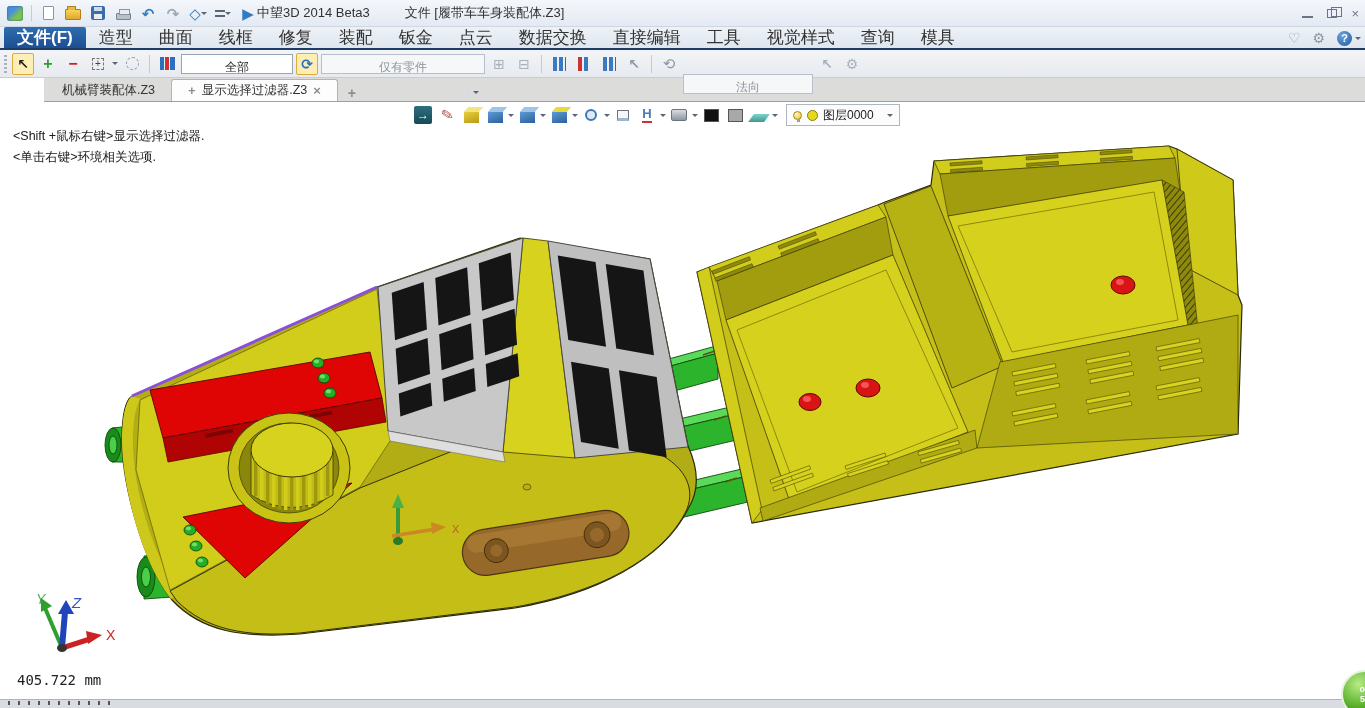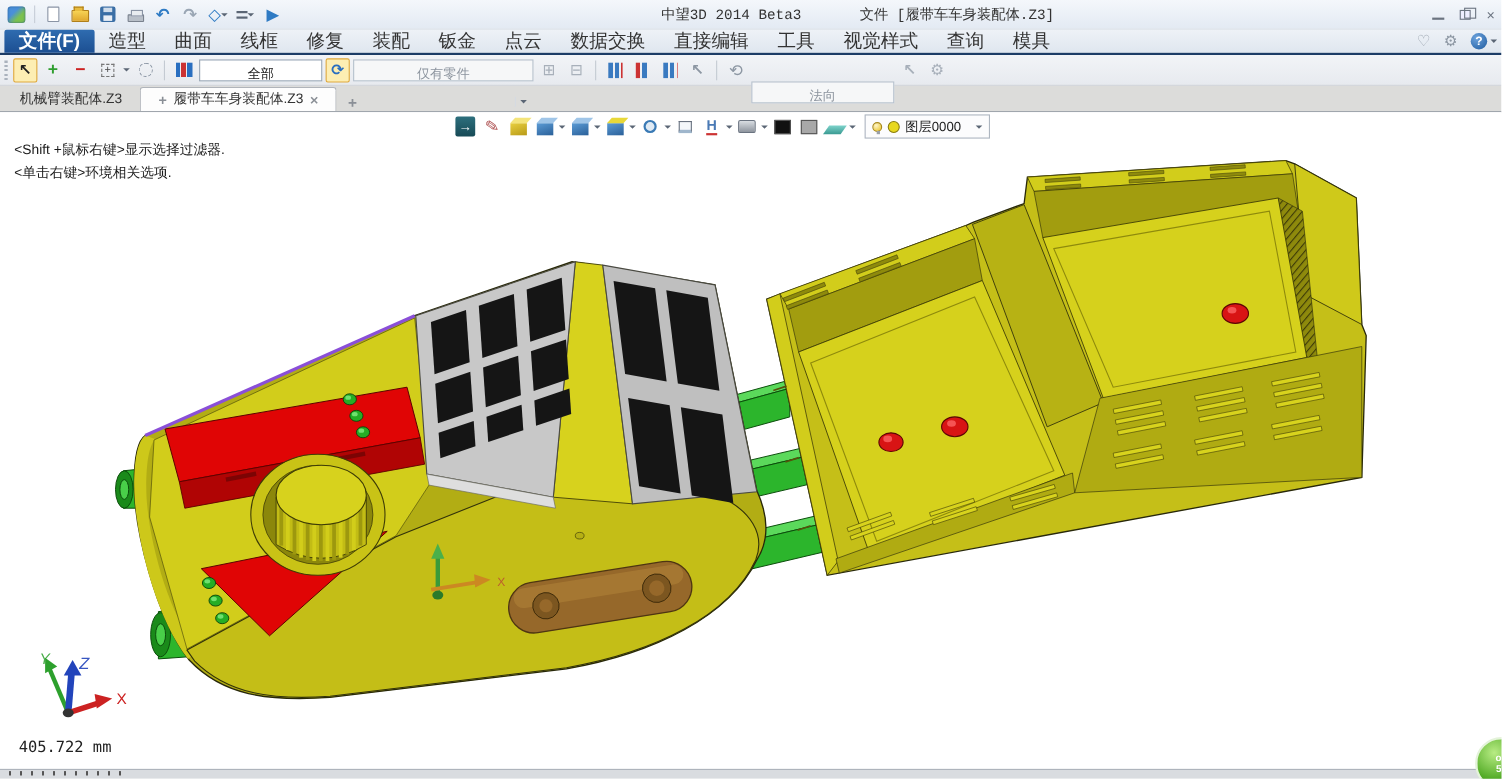--- a/index.html
+++ b/index.html
@@ -18,21 +18,21 @@
   .logo{width:16px;height:15px;border-radius:3px;background:linear-gradient(135deg,#4a90d9 35%,#7cc24e 65%);box-shadow:inset 0 0 2px #1d4f86;}
   .ico-page{width:11px;height:14px;background:#fff;border:1px solid #8a94a5;border-radius:1px;}
   .ico-folder{width:16px;height:11px;background:linear-gradient(#f7d354,#e0a82e);border:1px solid #b07f1a;border-radius:1px;position:relative;margin-top:3px;}
   .ico-folder::before{content:"";position:absolute;top:-4px;left:1px;width:7px;height:3px;background:#e8bc3e;border:1px solid #b07f1a;border-bottom:none;}
   .ico-save{width:14px;height:14px;background:#3a6ea5;border-radius:2px;position:relative;}
   .ico-save::before{content:"";position:absolute;top:1px;left:3px;width:8px;height:4px;background:#cfdcea;}
   .ico-save::after{content:"";position:absolute;bottom:1px;left:3px;width:8px;height:5px;background:#e9eef5;}
   .ico-print{width:15px;height:7px;background:#b8bfc8;border:1px solid #7a828e;border-radius:1px;position:relative;margin-top:6px;}
   .ico-print::before{content:"";position:absolute;top:-5px;left:2px;width:9px;height:4px;background:#e8ecf0;border:1px solid #8a94a5;}
   .eqbars{width:10px;height:7px;border-top:2px solid #5b6675;border-bottom:2px solid #5b6675;}
-  .title-center{flex:1;display:flex;justify-content:center;gap:53px;font-size:13px;color:#333;font-family:Liberation Mono, monospace;}
+  .title-center{flex:1;display:flex;gap:35px;font-size:13px;color:#333;}
   .win-controls{display:flex;gap:14px;align-items:center;color:#6b7480;font-size:13px;}
   .wc-min{width:11px;height:2px;background:#6b7480;margin-top:8px;}
   .wc-restore{width:10px;height:9px;border:1px solid #6b7480;position:relative;background:#eef;}
   .wc-restore::before{content:"";position:absolute;top:-3px;left:3px;width:9px;height:8px;border:1px solid #6b7480;}
 
   
   .menubar{height:23px;background:linear-gradient(#eef2f7,#dfe6ef);display:flex;align-items:flex-end;border-bottom:2px solid #1c3c66;padding:0 4px;}
   .mtab{padding:3px 13px;font-size:17px;color:#333;height:21px;line-height:15px;}
   .mtab.active{background:linear-gradient(#2f6cb0,#1c4f92);color:#fff;border-radius:2px 2px 0 0;font-weight:bold;}
   .menubar .right{margin-left:auto;display:flex;align-items:center;gap:12px;padding-bottom:2px;}
@@ -50,21 +50,21 @@
   .lasso{width:13px;height:13px;border:1.5px dashed #8a95a3;border-radius:50%;}
   .ico-filter{width:15px;height:13px;background:linear-gradient(90deg,#2a6fc0 0 4px,transparent 4px 5px,#cc3333 5px 9px,transparent 9px 10px,#2a6fc0 10px 14px);}
   .ico-list{width:13px;height:14px;background:linear-gradient(90deg,#3a7ac0 0 4px,transparent 4px 6px,#3a7ac0 6px 10px,transparent 10px 12px,#cc3333 12px 13px);}
   .ico-list.red{background:linear-gradient(90deg,#cc3333 0 4px,transparent 4px 6px,#3a7ac0 6px 10px,transparent 10px 13px);}
   .combo{display:flex;align-items:center;border:1px solid #97a5b5;background:#fff;height:20px;padding:4px 5px;font-size:12px;gap:12px;flex-direction:column;}
   .combo .cwrap{margin-left:auto;border-left:1px solid #d4dae2;padding-left:4px;height:100%;display:flex;align-items:center;}
   .combo.disabled{background:#f6f7f8;color:#8c949e;border-color:#b6c0cc;}
   .grayglyph{color:#a8b0ba;font-size:14px;}
 
   
-  .doctabs{height:24px;background:#dcdcda;display:flex;align-items:flex-end;padding-left:2px;border-bottom:1px solid #9aa0a8;}
+  .doctabs{height:24px;background:#dcdcda;display:flex;align-items:flex-end;padding-left:2px;border-bottom:1px solid #9aa0a8;margin-left:44px;}
   .dtab{height:22px;display:flex;align-items:center;gap:6px;padding:0 16px;font-size:12.5px;color:#333;}
   .dtab.active{background:#fdfdfd;border:1px solid #b0b4ba;border-bottom:none;border-radius:3px 3px 0 0;}
   .dtab .mini{color:#8a8f96;font-size:13px;font-weight:bold;}
   .newtab{color:#8a8f96;font-size:14px;font-weight:bold;padding:0 10px;}
 
   
   .viewport{position:relative;height:597px;background:#fff;overflow:hidden;}
   .hints{position:absolute;left:13px;top:24px;font-size:12.5px;color:#1a1a1a;line-height:1.65;}
   .readout{position:absolute;left:17px;top:570px;font-family:"DejaVu Sans Mono","Liberation Mono",monospace;font-size:14px;color:#222;}
   #model-svg{position:absolute;left:0;top:0;}
@@ -243,21 +243,21 @@
       <span class="grayglyph">⚙</span>
     </span>
 </div>
 
 <div class="doctabs">
   <span class="dtab">
     <span>机械臂装配体.Z3</span>
   </span>
   <span class="dtab active">
     <span class="mini">+</span>
-    <span>履带车车身装配体.Z3</span>
+    <span>显示选择过滤器.Z3</span>
     <span class="mini">×</span>
   </span>
   <span class="newtab">+</span>
 </div>
 
 <div class="viewport">
 
   <svg id="model-svg" width="1365" height="597" viewBox="0 102 1365 597" xmlns="http://www.w3.org/2000/svg">
     <defs>
       <pattern id="hatch" width="5" height="5" patternUnits="userSpaceOnUse" patternTransform="rotate(40)">

